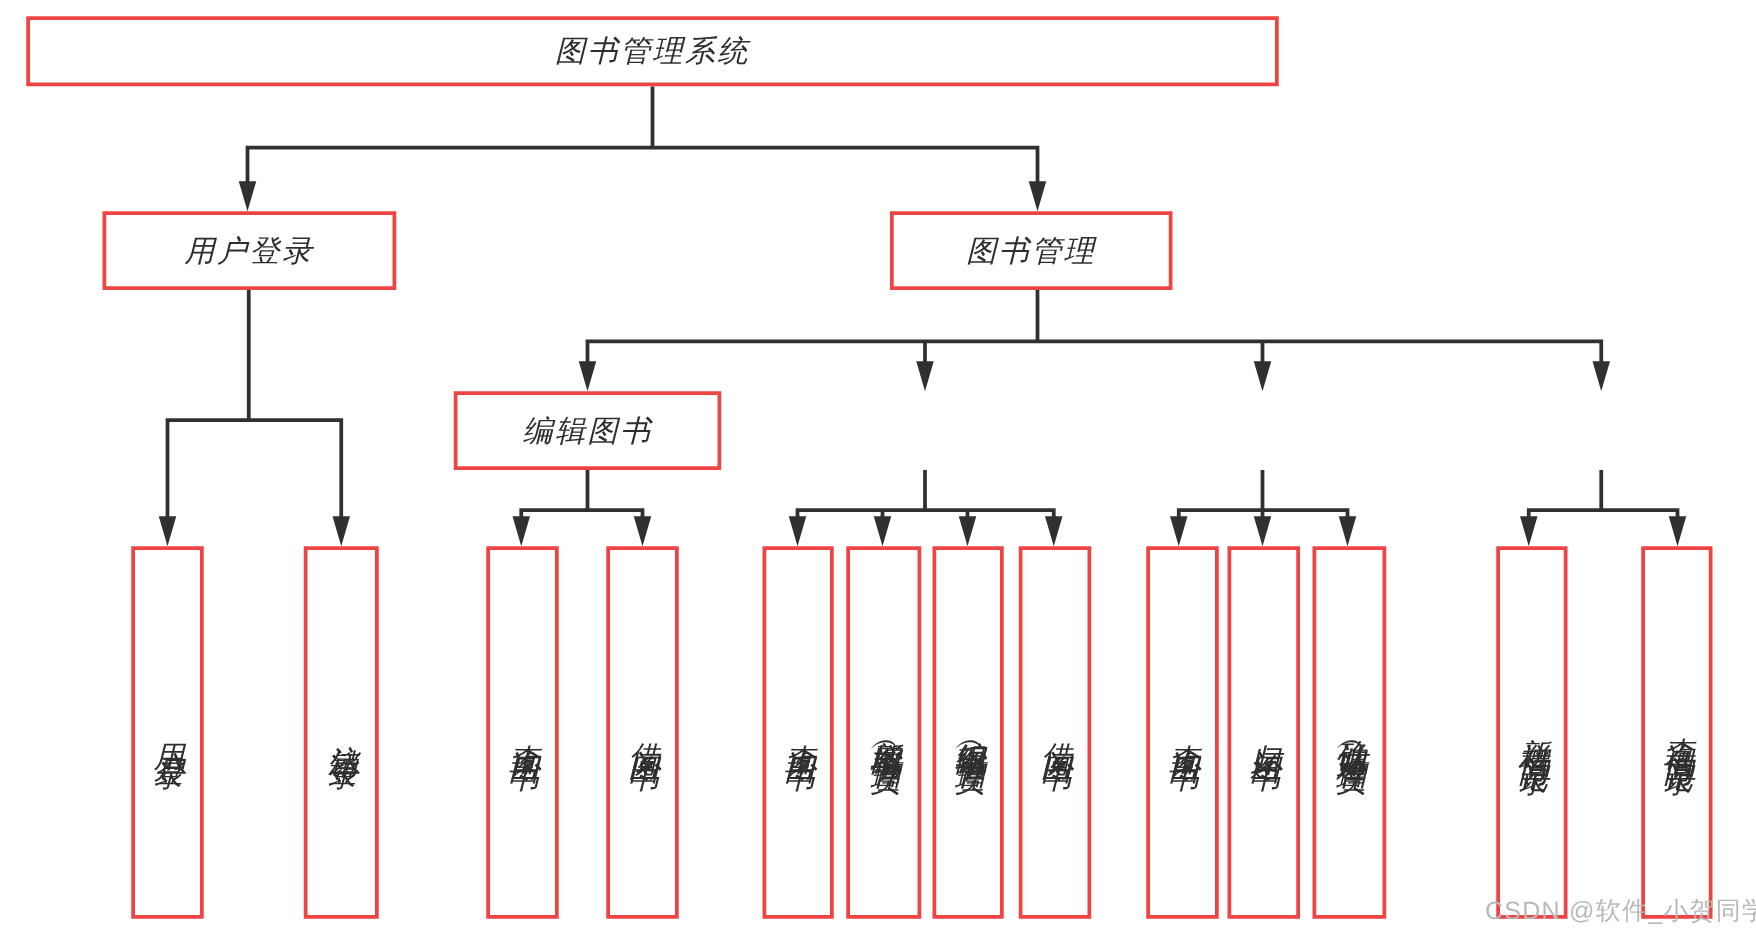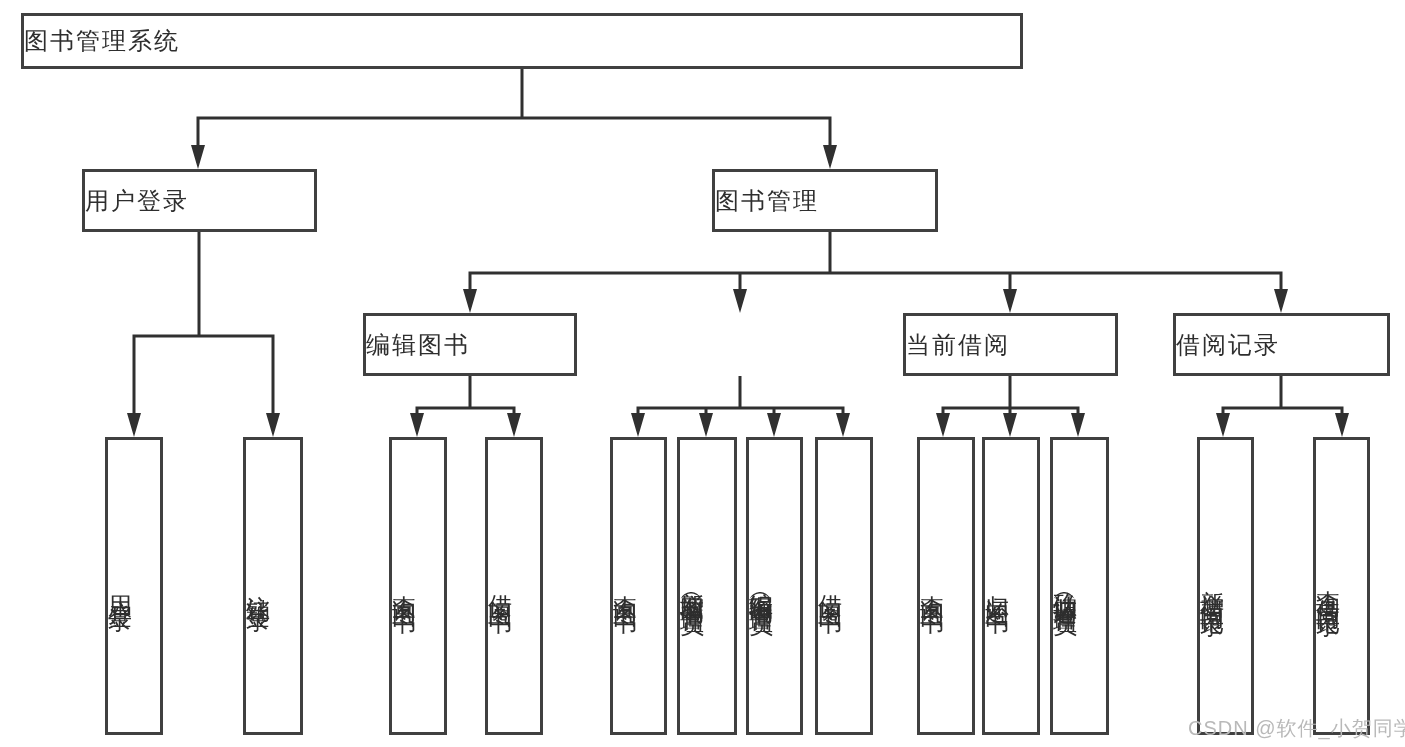--- a/index.html
+++ b/index.html
@@ -10,24 +10,26 @@
     font-family:"Liberation Sans","DejaVu Sans",sans-serif;
     color:#2e2e2e;
     overflow:hidden;
   }
   #connectors{
     position:absolute;left:0;top:0;width:1405px;height:747px;
   }
   .box{
     position:absolute;
     box-sizing:border-box;
-    border:3px solid #404040;
+    border:3px solid #ef4444;
     background:#ffffff;
     display:flex;
     align-items:center;
+    justify-content:center;
+    font-style:italic;
   }
   .hlabel{
     font-size:24px;
     letter-spacing:2px;
     color:#2e2e2e;
     white-space:nowrap;
   }
   .vlabel{
     writing-mode:vertical-rl;
     text-orientation:mixed;
@@ -114,26 +116,20 @@
   <div class="box" style="left:82px;top:169px;width:235px;height:63px">
     <span class="hlabel">用户登录</span>
   </div>
   <div class="box" style="left:712px;top:169px;width:226px;height:63px">
     <span class="hlabel">图书管理</span>
   </div>
 
   <div class="box" style="left:363px;top:313px;width:214px;height:63px">
     <span class="hlabel">编辑图书</span>
   </div>
-  <div class="box" style="left:903px;top:313px;width:215px;height:63px">
-    <span class="hlabel">当前借阅</span>
-  </div>
-  <div class="box" style="left:1173px;top:313px;width:217px;height:63px">
-    <span class="hlabel">借阅记录</span>
-  </div>
 
   <div class="box" style="left:105px;top:437px;width:58px;height:298px">
     <span class="vlabel">用户登录</span>
   </div>
   <div class="box" style="left:243px;top:437px;width:60px;height:298px">
     <span class="vlabel">注销登录</span>
   </div>
 
   <div class="box" style="left:389px;top:437px;width:58px;height:298px">
     <span class="vlabel">查询图书</span>

